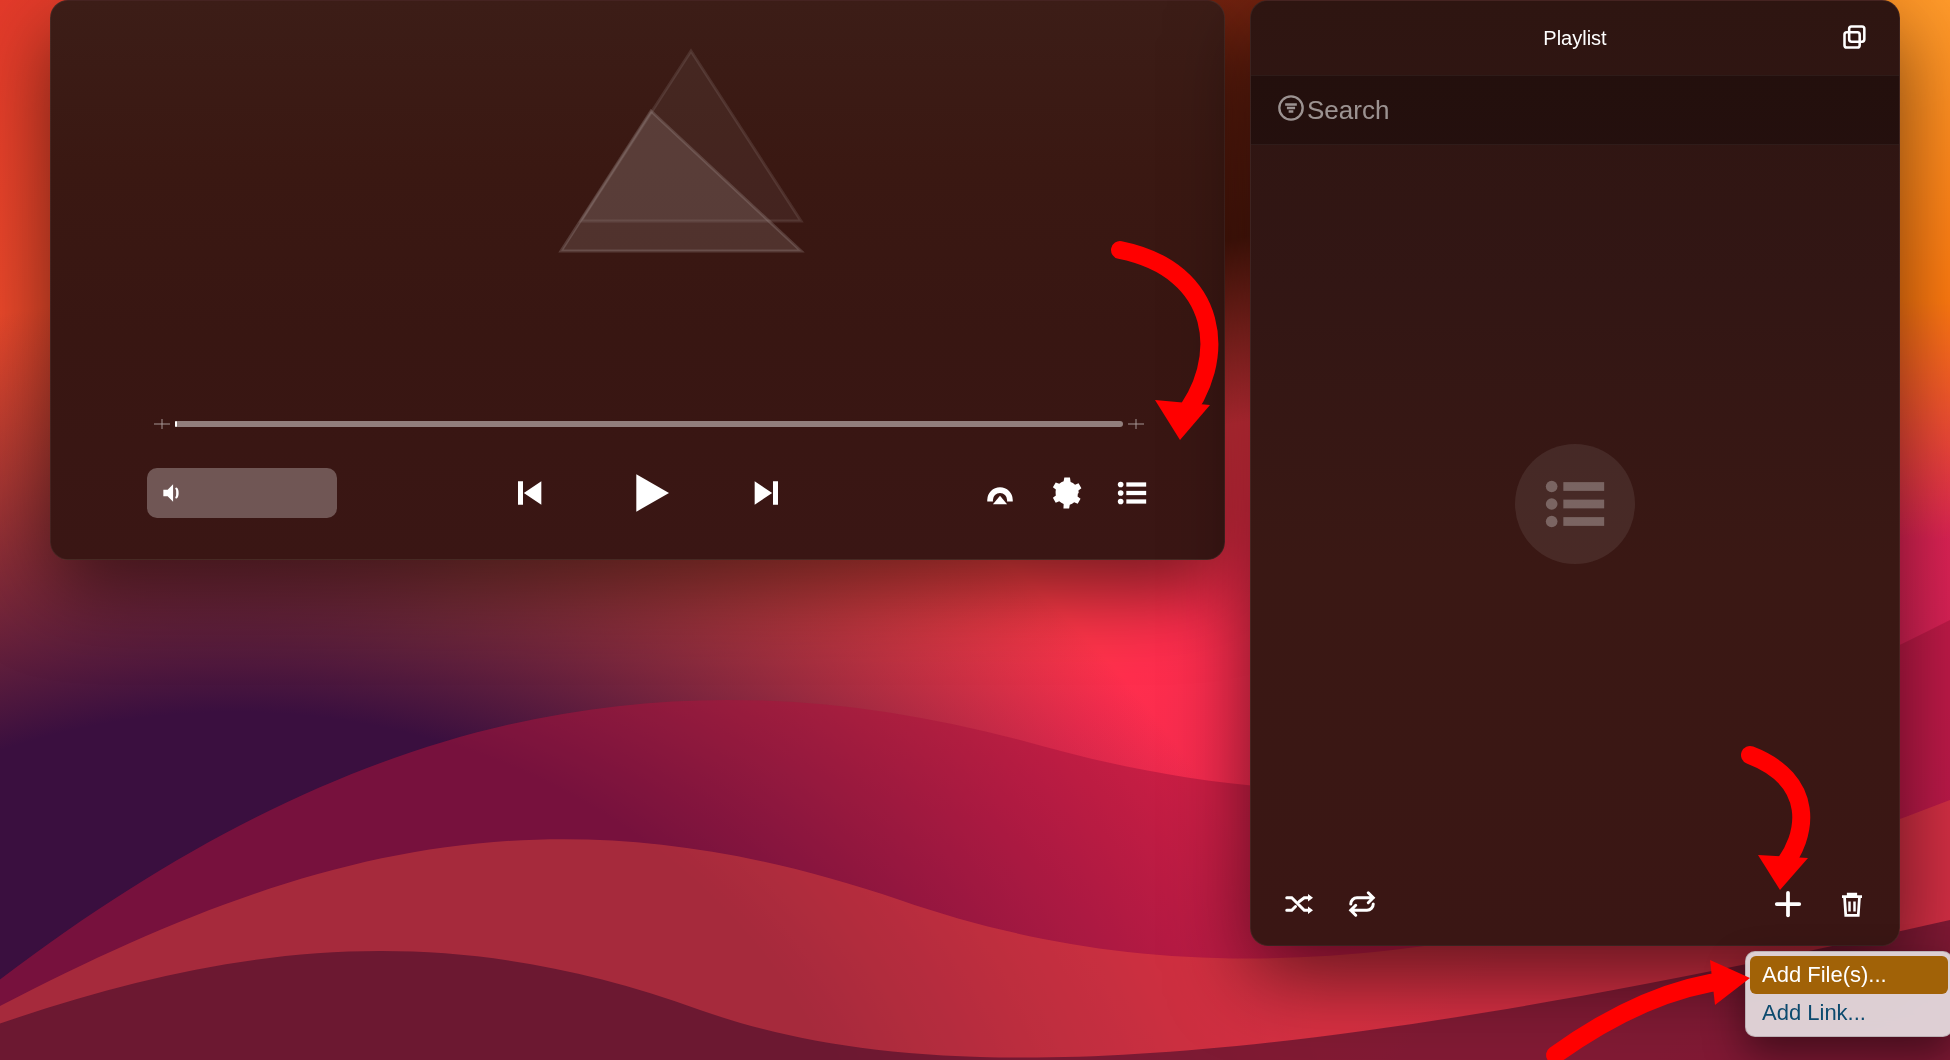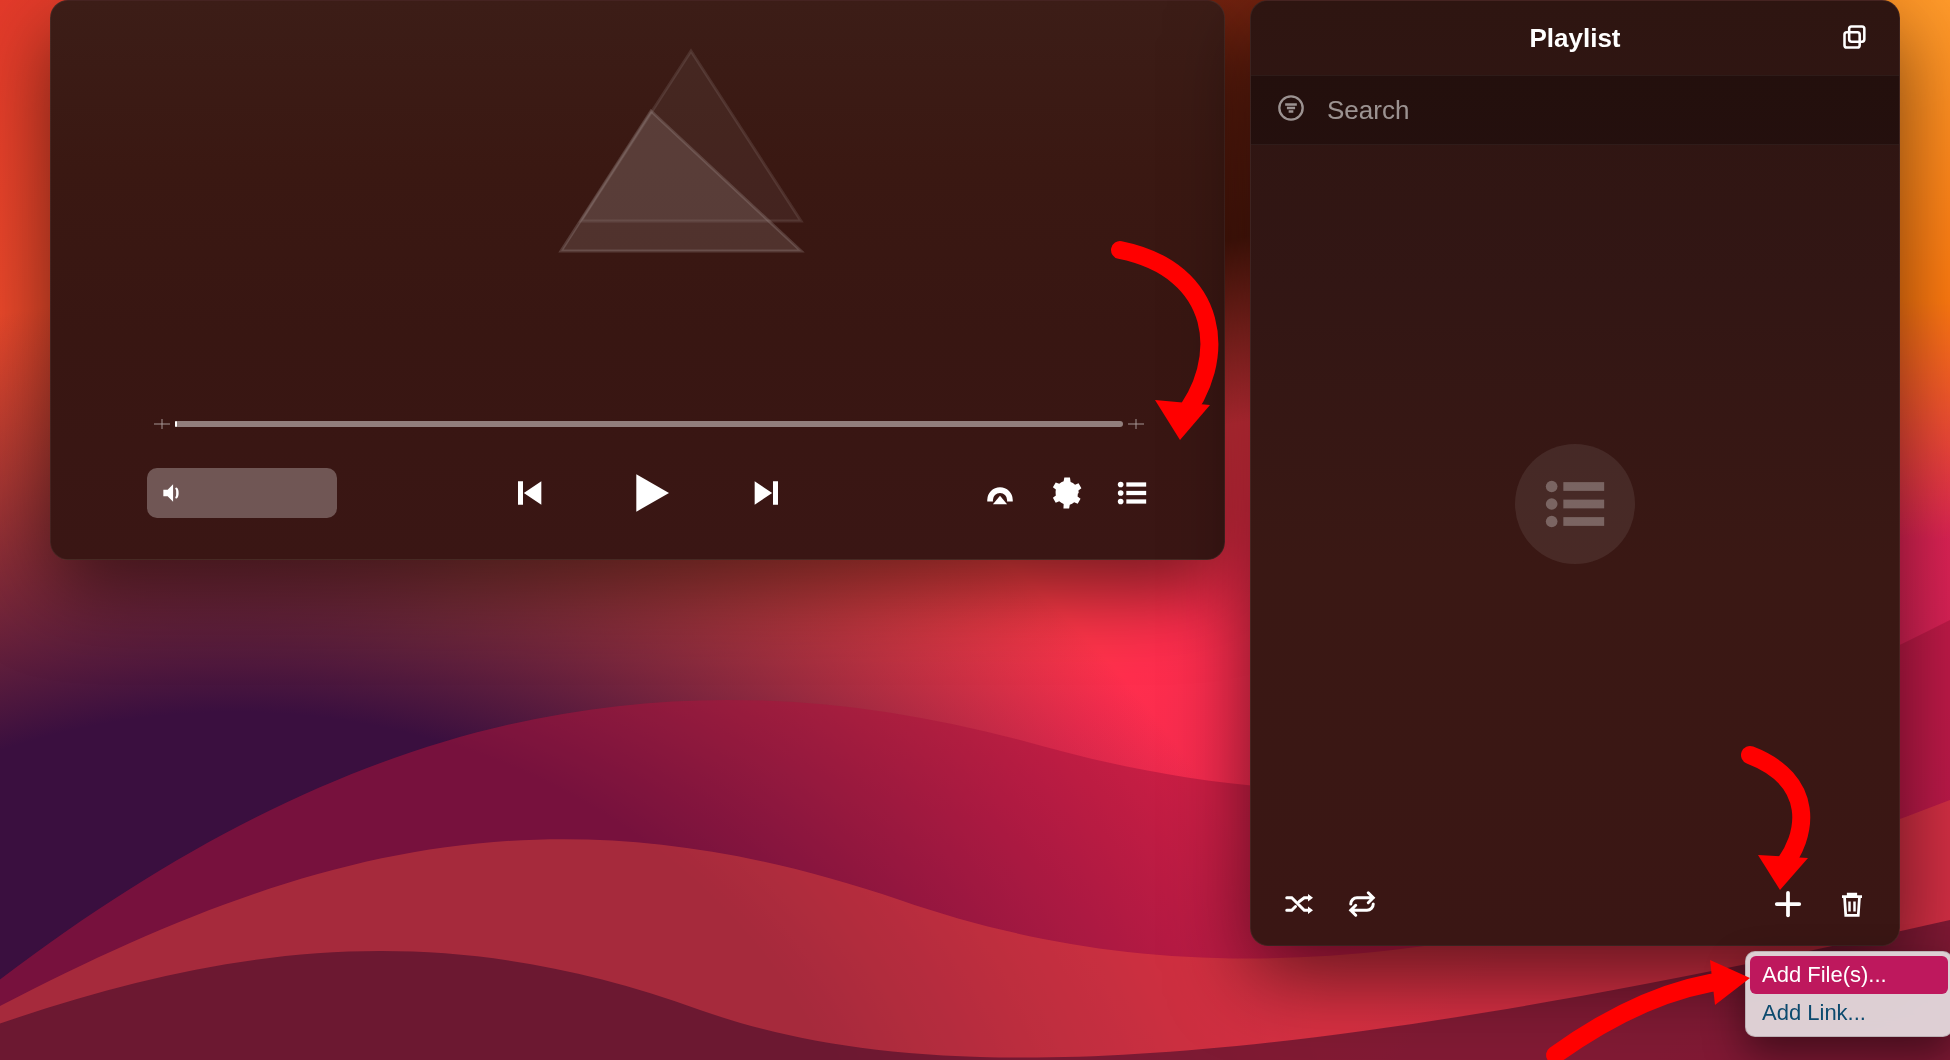--- a/index.html
+++ b/index.html
@@ -49,25 +49,25 @@
   
   .playlist{
     position:absolute;right:50px;top:0;width:648px;height:944px;
     border-radius:18px;overflow:hidden;
     background:linear-gradient(180deg,#2e1511 0%,#321614 30%,#3a1814 60%,#3a1614 100%);
     box-shadow:0 30px 80px rgba(0,0,0,.55);
     border:1px solid rgba(255,255,255,.06);
     display:flex;flex-direction:column;
   }
   .pl-header{height:74px;display:flex;align-items:center;justify-content:center;position:relative;color:#fff;}
-  .pl-title{font-size:26px;font-weight:700;}
+  .pl-title{font-size:20px;font-weight:400;}
   .detach{position:absolute;right:30px;top:22px;color:#fff;}
   .detach svg{width:28px;height:28px;}
 
-  .pl-search{height:68px;background:rgba(0,0,0,.25);border-top:1px solid rgba(255,255,255,.05);border-bottom:1px solid rgba(255,255,255,.05);display:flex;align-items:center;gap:20px;padding:0 26px;color:rgba(255,255,255,.55);}
+  .pl-search{height:68px;background:rgba(0,0,0,.25);border-top:1px solid rgba(255,255,255,.05);border-bottom:1px solid rgba(255,255,255,.05);display:flex;align-items:center;padding:0 26px;color:rgba(255,255,255,.55);}
   .pl-search input{flex:1;background:transparent;border:none;outline:none;color:#fff;font-size:26px;}
   .pl-search input::placeholder{color:rgba(255,255,255,.55);}
   .filter-ico svg{width:28px;height:28px;}
 
   .pl-empty{flex:1;display:flex;align-items:center;justify-content:center;}
   .empty-badge{width:120px;height:120px;border-radius:60px;background:rgba(255,255,255,.08);display:flex;align-items:center;justify-content:center;color:rgba(255,255,255,.28);}
   .empty-badge svg{width:70px;height:70px;}
 
   .pl-footer{height:82px;display:flex;align-items:center;padding:0 32px;justify-content:space-between;color:#fff;}
   .pl-footer .left,.pl-footer .right{display:flex;gap:34px;align-items:center;}
@@ -77,21 +77,21 @@
   .ctxmenu{
     position:absolute;left:1745px;top:951px;width:198px;
     background:rgba(230,224,226,.92);
     border:1px solid rgba(0,0,0,.15);
     border-radius:10px;
     box-shadow:0 18px 40px rgba(0,0,0,.45);
     padding:4px;
     backdrop-filter:blur(10px);
   }
   .ctxitem{padding:6px 12px;border-radius:6px;font-size:22px;color:#0c4a6e;white-space:nowrap;}
-  .ctxitem.sel{background:#be185d;color:#fff;}
+  .ctxitem.sel{background:#a16207;color:#fff;}
 
   
   .arrow{position:absolute;pointer-events:none;}
   .arrow svg{overflow:visible;}
   .arrow path{stroke:#ff0000;stroke-width:18;fill:none;stroke-linecap:round;}
   .arrow .head{fill:#ff0000;stroke:none;}
 
   [data-interactable]{  }
 </style>
 </head>

